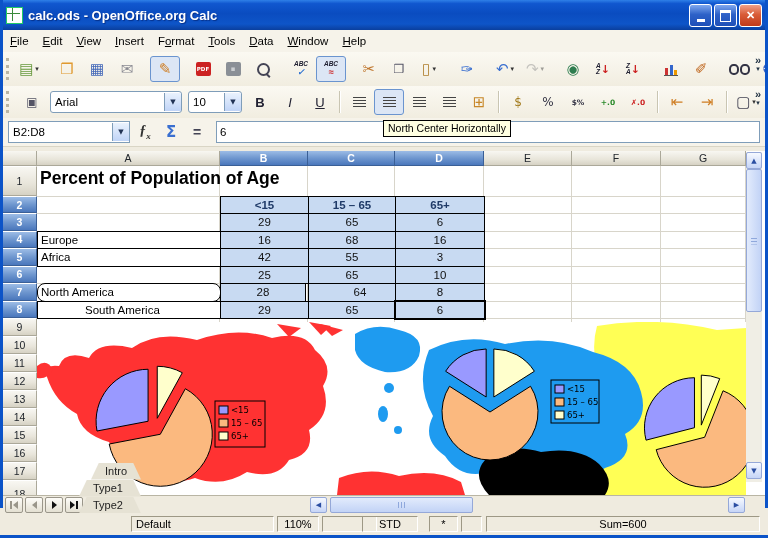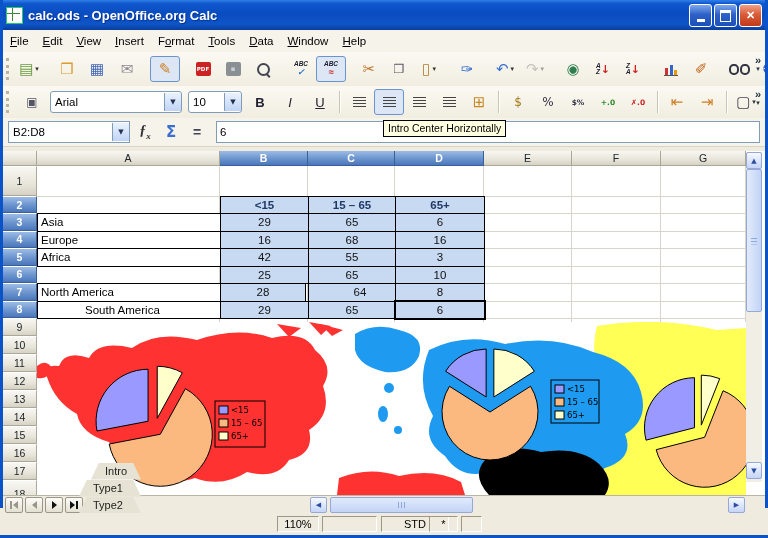--- a/index.html
+++ b/index.html
@@ -360,21 +360,21 @@
       </span>
     <span class="fbtn">
         <span class="sigma">Σ</span>
       </span>
     <span class="fbtn">
         <span class="eq">=</span>
       </span>
     <span class="finput">6</span>
   </div>
   <div class="fstrip"></div>
-  <div class="tooltip">Intro Center Horizontally</div>
+  <div class="tooltip">North Center Horizontally</div>
 
   <div class="sheet" id="sheet">
     <svg id="map-svg" width="709" height="173" viewBox="0 0 709 173">
       <rect x="0" y="0" width="709" height="173" fill="#FFFFFF"></rect>
 
       <path d="M560,4 Q620,-6 680,8 L709,6 L709,173 L560,173 Q548,150 562,124 Q542,94 566,64 Q552,32 560,4 Z" fill="#FFFF55"></path>
 
       <g>
         <path d="M318,12 Q338,0 362,8 Q388,14 382,34 Q374,52 348,50 Q322,44 318,28 Z" fill="#1E9BF0"></path>
         <circle cx="352" cy="66" r="5" fill="#1E9BF0"></circle>
@@ -435,43 +435,43 @@
       <div class="gl" style="left: 37px; top: 63px; width: 709px; height: 1px;"></div>
       <div class="gl" style="left: 37px; top: 80.5px; width: 709px; height: 1px;"></div>
       <div class="gl" style="left: 37px; top: 98px; width: 709px; height: 1px;"></div>
       <div class="gl" style="left: 37px; top: 115.5px; width: 709px; height: 1px;"></div>
       <div class="gl" style="left: 37px; top: 133px; width: 709px; height: 1px;"></div>
       <div class="gl" style="left: 37px; top: 150.5px; width: 709px; height: 1px;"></div>
       <div class="gl" style="left: 37px; top: 168px; width: 709px; height: 1px;"></div>
       <div class="cell tcell selfill chead" style="left: 220px; top: 46px; width: 89px; height: 18px;">&lt;15</div>
       <div class="cell tcell selfill chead" style="left: 308px; top: 46px; width: 88px; height: 18px;">15 – 65</div>
       <div class="cell tcell selfill chead" style="left: 395px; top: 46px; width: 90px; height: 18px;">65+</div>
-      <div class="cell tcell cname" style="left: 37px; top: 63px; width: 184px; height: 18.5px;">Asia</div>
       <div class="cell tcell selfill cval" style="left: 220px; top: 63px; width: 89px; height: 18.5px;">29</div>
       <div class="cell tcell selfill cval" style="left: 308px; top: 63px; width: 88px; height: 18.5px;">65</div>
       <div class="cell tcell selfill cval" style="left: 395px; top: 63px; width: 90px; height: 18.5px;">6</div>
       <div class="cell tcell cname" style="left: 37px; top: 80.5px; width: 184px; height: 18.5px;">Europe</div>
       <div class="cell tcell selfill cval" style="left: 220px; top: 80.5px; width: 89px; height: 18.5px;">16</div>
       <div class="cell tcell selfill cval" style="left: 308px; top: 80.5px; width: 88px; height: 18.5px;">68</div>
       <div class="cell tcell selfill cval" style="left: 395px; top: 80.5px; width: 90px; height: 18.5px;">16</div>
       <div class="cell tcell cname" style="left: 37px; top: 98px; width: 184px; height: 18.5px;">Africa</div>
       <div class="cell tcell selfill cval" style="left: 220px; top: 98px; width: 89px; height: 18.5px;">42</div>
       <div class="cell tcell selfill cval" style="left: 308px; top: 98px; width: 88px; height: 18.5px;">55</div>
       <div class="cell tcell selfill cval" style="left: 395px; top: 98px; width: 90px; height: 18.5px;">3</div>
       <div class="cell tcell selfill cval" style="left: 220px; top: 115.5px; width: 89px; height: 18.5px;">25</div>
       <div class="cell tcell selfill cval" style="left: 308px; top: 115.5px; width: 88px; height: 18.5px;">65</div>
       <div class="cell tcell selfill cval" style="left: 395px; top: 115.5px; width: 90px; height: 18.5px;">10</div>
-      <div class="cell tcell cname" style="left: 37px; top: 133px; width: 184px; height: 18.5px;">North America</div>
+      <div class="cell tcell cname" style="left: 37px; top: 133px; width: 184px; height: 18.5px; border-radius: 8px;">North America</div>
       <div class="cell tcell selfill cval" style="left: 220px; top: 133px; width: 86px; height: 18.5px;">28</div>
       <div class="cell tcell selfill cval" style="left: 308px; top: 133px; width: 88px; height: 18.5px; padding-left: 16px;">64</div>
       <div class="cell tcell selfill cval" style="left: 395px; top: 133px; width: 90px; height: 18.5px;">8</div>
       <div class="cell tcell cname" style="left: 37px; top: 150.5px; width: 184px; height: 18.5px; padding-left: 47px;">South America</div>
       <div class="cell tcell selfill cval" style="left: 220px; top: 150.5px; width: 89px; height: 18.5px;">29</div>
       <div class="cell tcell selfill cval" style="left: 308px; top: 150.5px; width: 88px; height: 18.5px;">65</div>
       <div class="cell tcell selfill cval" style="left: 395px; top: 150.5px; width: 90px; height: 18.5px;">6</div>
+      <div class="sheet-title" style="left: 40px; top: 18px;">Percent of Population of Age</div>
       <div class="active-cell" style="left: 394px; top: 149.5px; width: 92px; height: 20.5px;"></div>
       <div class="hdrcell" style="left: 3px; top: 0px; width: 34px; height: 16px;"></div>
       <div class="hdrcell" style="left: 37px; top: 0px; width: 183px; height: 16px;">A</div>
       <div class="hdrcell sel" style="left: 220px; top: 0px; width: 88px; height: 16px;">B</div>
       <div class="hdrcell sel" style="left: 308px; top: 0px; width: 87px; height: 16px;">C</div>
       <div class="hdrcell sel" style="left: 395px; top: 0px; width: 89px; height: 16px;">D</div>
       <div class="hdrcell" style="left: 484px; top: 0px; width: 88px; height: 16px;">E</div>
       <div class="hdrcell" style="left: 572px; top: 0px; width: 89px; height: 16px;">F</div>
       <div class="hdrcell" style="left: 661px; top: 0px; width: 85px; height: 16px;">G</div>
       <div class="hdrcell" style="left: 3px; top: 16px; width: 34px; height: 30px;">1</div>
@@ -521,23 +521,25 @@
         <span class="tab">Type2</span>
         <span class="tab active">Type3</span>
         <span class="tab">Type4</span>
       </span>
     <span class="sbtn hsb" style="left:307px;width:17px;">◀</span>
     <span class="hthumb" style="left:327px;width:143px;"></span>
     <span class="sbtn hsb" style="left:725px;width:17px;">▶</span>
   </div>
 
   <div class="statusbar">
+    <span class="seg" style="left:128px;width:143px;">Default</span>
     <span class="seg center" style="left:274px;width:42px;">110%</span>
     <span class="seg" style="left:319px;width:55px;"></span>
-    <span class="seg center" style="left:378px;width:68px;">STD</span>
+    <span class="seg center" style="left:359px;width:56px;">STD</span>
     <span class="seg center" style="left:426px;width:29px;">*</span>
     <span class="seg" style="left:458px;width:21px;"></span>
+    <span class="seg center" style="left:483px;width:274px;">Sum=600</span>
   </div>
 
   <div class="edge" id="edge-l"></div>
   <div class="edge" id="edge-r"></div>
   <div class="edge" id="edge-b"></div>
 </div>
 
 </body></html>

